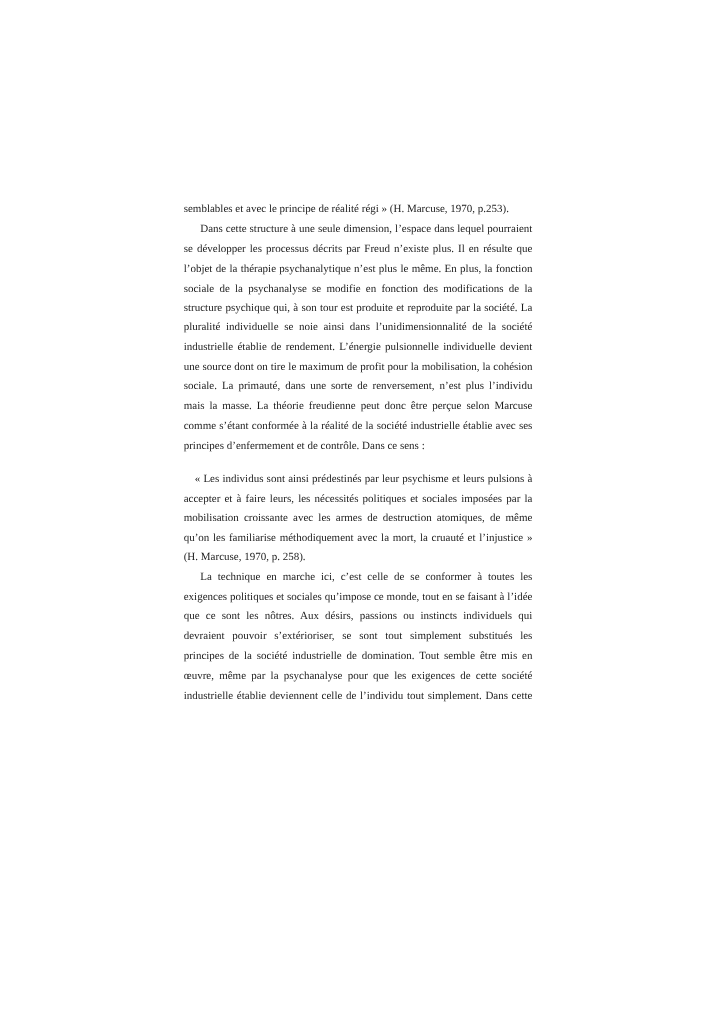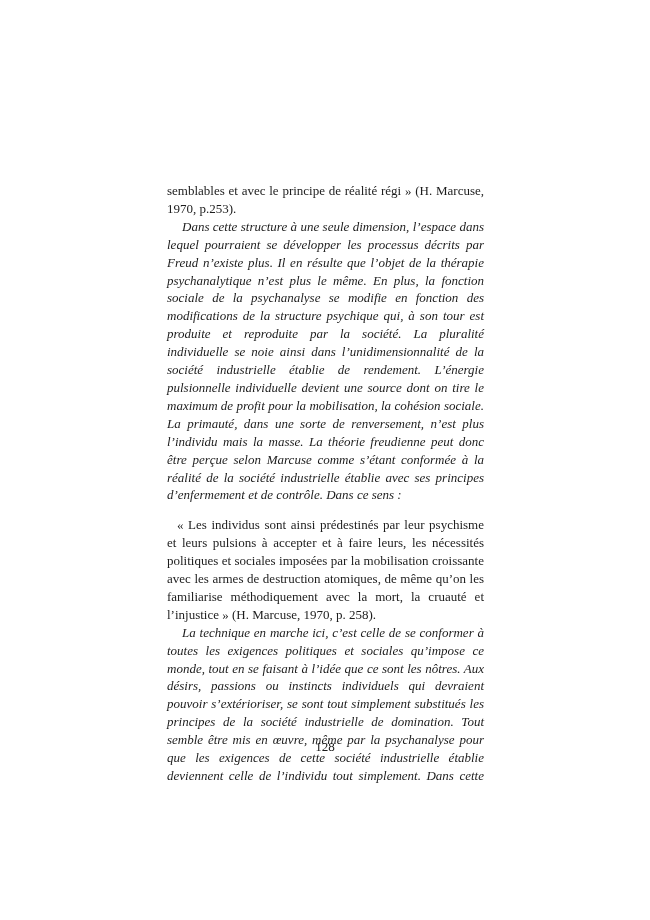--- a/index.html
+++ b/index.html
@@ -27,38 +27,37 @@
 
   .text-block {
     position: absolute;
     left: 167px;
     top: 182px;
     width: 317px;
   }
 
   .para {
     margin: 0;
-    font-size: 13px;
+    font-size: 10px;
     line-height: 17.9px;
     text-align: justify;
     text-justify: inter-word;
     hyphens: none;
     -webkit-hyphens: none;
     color: #1c1c1c;
   }
 
   
   .para.cont {
     text-indent: 0;
   }
 
   
   .para.indent {
     text-indent: 15px;
-    font-style: italic;
   }
 
   
   .para.quote {
     text-indent: 10px;
     margin-top: 12px;
   }
 
   
   .para.force-just {
@@ -87,15 +86,14 @@
     <p class="para cont">semblables et avec le principe de réalité régi » (H. Marcuse, 1970, p.253).</p>
 
     <p class="para indent">Dans cette structure à une seule dimension, l’espace dans lequel pourraient se développer les processus décrits par Freud n’existe plus. Il en résulte que l’objet de la thérapie psychanalytique n’est plus le même. En plus, la fonction sociale de la psychanalyse se modifie en fonction des modifications de la structure psychique qui, à son tour est produite et reproduite par la société. La pluralité individuelle se noie ainsi dans l’unidimensionnalité de la société industrielle établie de rendement. L’énergie pulsionnelle individuelle devient une source dont on tire le maximum de profit pour la mobilisation, la cohésion sociale. La primauté, dans une sorte de renversement, n’est plus l’individu mais la masse. La théorie freudienne peut donc être perçue selon Marcuse comme s’étant conformée à la réalité de la société industrielle établie avec ses principes d’enfermement et de contrôle. Dans ce sens :</p>
 
     <p class="para quote">« Les individus sont ainsi prédestinés par leur psychisme et leurs pulsions à accepter et à faire leurs, les nécessités politiques et sociales imposées par la mobilisation croissante avec les armes de destruction atomiques, de même qu’on les familiarise méthodiquement avec la mort, la cruauté et l’injustice » (H. Marcuse, 1970, p. 258).</p>
 
     <p class="para indent force-just">La technique en marche ici, c’est celle de se conformer à toutes les exigences politiques et sociales qu’impose ce monde, tout en se faisant à l’idée que ce sont les nôtres. Aux désirs, passions ou instincts individuels qui devraient pouvoir s’extérioriser, se sont tout simplement substitués les principes de la société industrielle de domination. Tout semble être mis en œuvre, même par la psychanalyse pour que les exigences de cette société industrielle établie deviennent celle de l’individu tout simplement. Dans cette</p>
 
   </div>
 
-  <div class="page-number">128</div>
 
 </div>
 
 </body></html>

